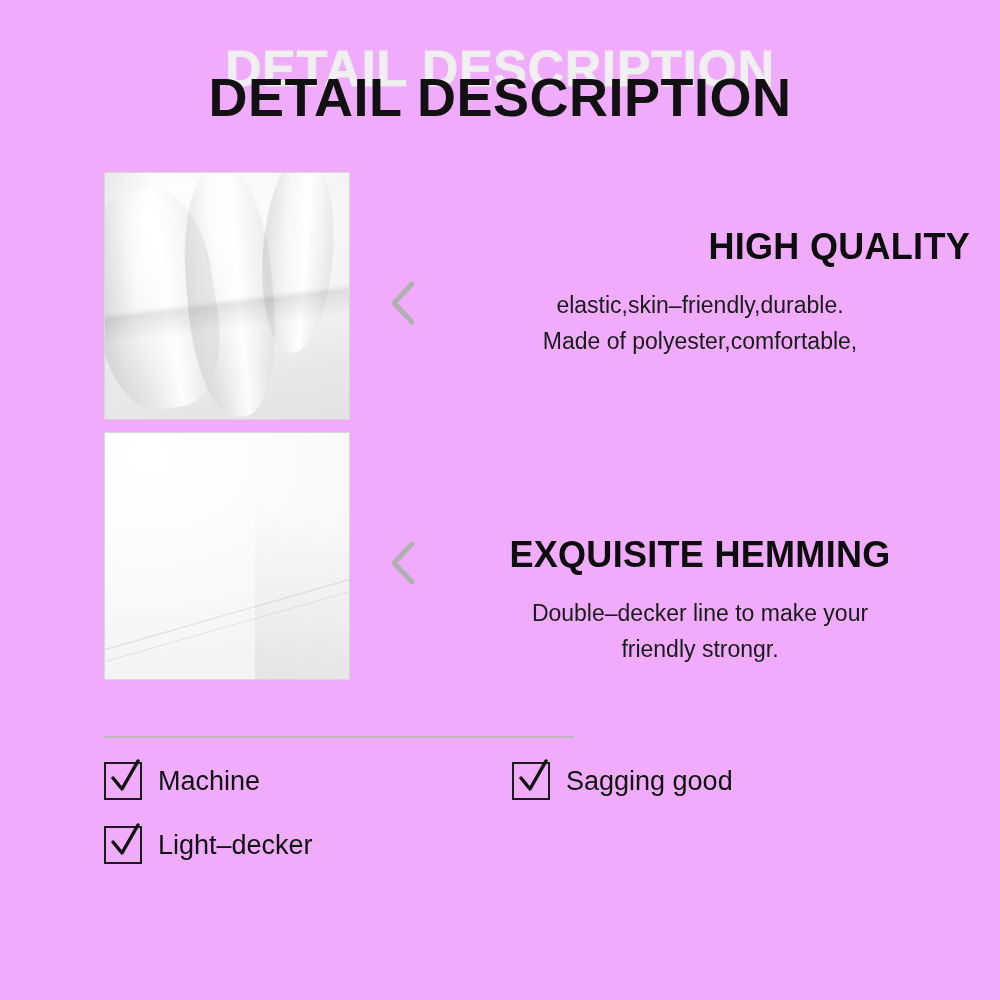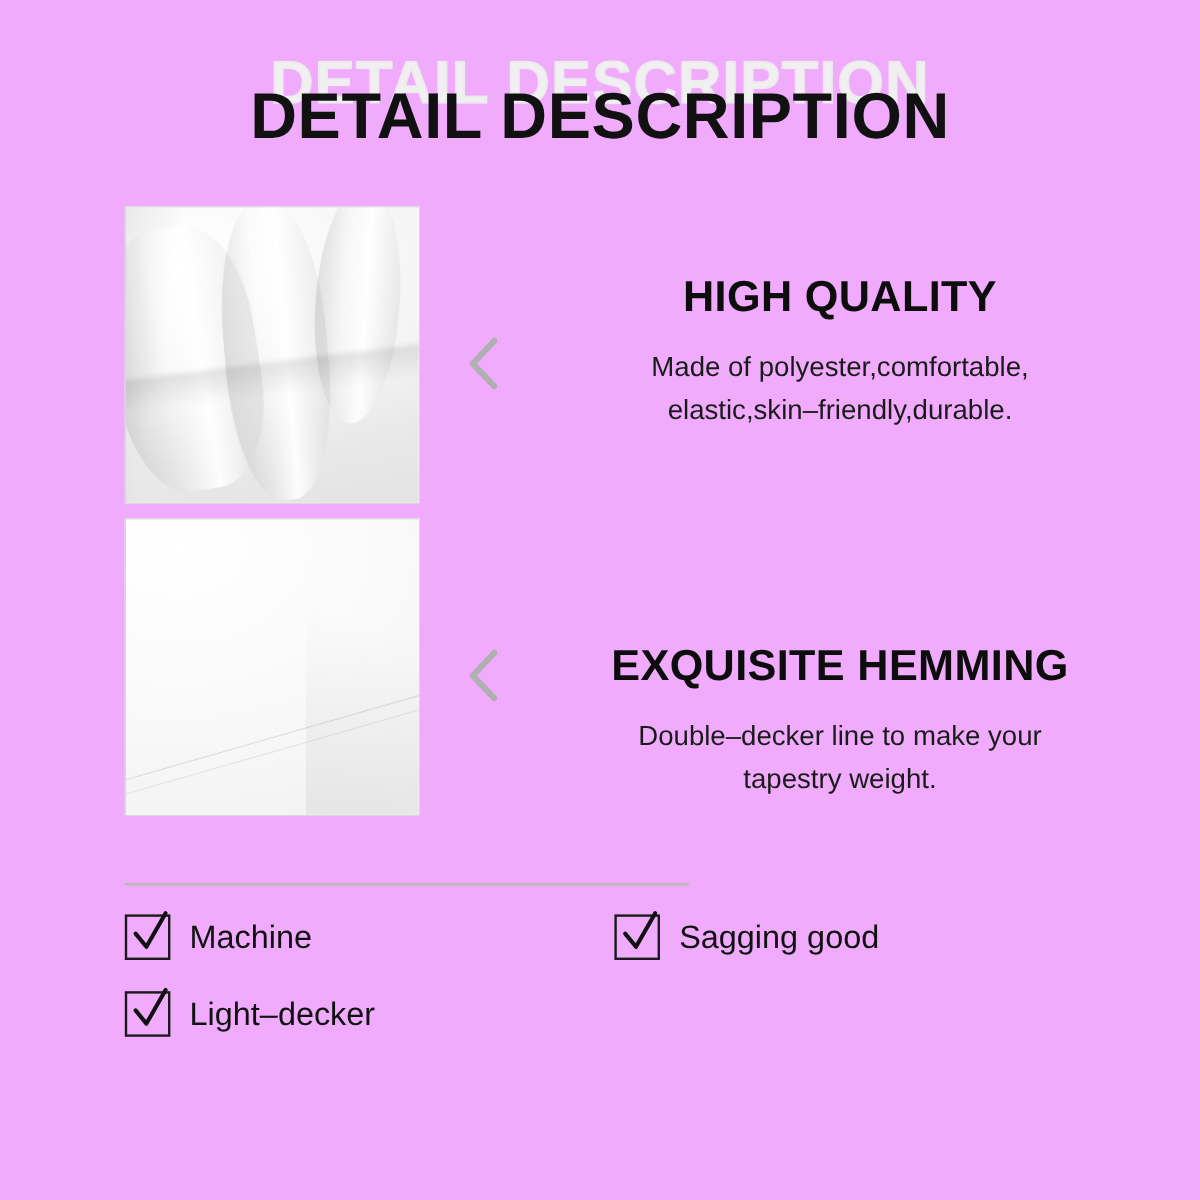--- a/index.html
+++ b/index.html
@@ -146,21 +146,21 @@
     width: 540px;
     text-align: center;
   }
   .ftitle {
     font-size: 36px;
     font-weight: 700;
     color: #0d0d0d;
     letter-spacing: 0.3px;
     white-space: nowrap;
   }
-  .row1 .ftitle { margin-top: 54px; }
+  .row1 .ftitle { margin-top: 54px; text-align: right; }
   .row2 .ftitle { margin-top: 102px; }
   .fbody {
     margin-top: 20px;
     font-size: 23px;
     line-height: 1.55;
     color: #1a1a1a;
   }
   .fbody span { display: block; }
 
   
@@ -231,43 +231,43 @@
       <div class="edge-shadow"></div>
     </div>
     <div class="arrow">
       <svg width="34" height="46" viewBox="0 0 34 46" aria-hidden="true">
         <polyline points="26,4 8,23 26,42" fill="none" stroke="#b0b0b0" stroke-width="5" stroke-linecap="round" stroke-linejoin="round"></polyline>
       </svg>
     </div>
     <div class="ftext">
       <div class="ftitle">HIGH QUALITY</div>
       <div class="fbody">
+        <span>elastic,skin–friendly,durable.</span>
         <span>Made of polyester,comfortable,</span>
-        <span>elastic,skin–friendly,durable.</span>
       </div>
     </div>
   </div>
 
   <div class="feature row2">
     <div class="photo">
       <div class="cloth-b"></div>
       <div class="hem-corner"></div>
       <div class="hem-line h1"></div>
       <div class="hem-line h2"></div>
     </div>
     <div class="arrow">
       <svg width="34" height="46" viewBox="0 0 34 46" aria-hidden="true">
         <polyline points="26,4 8,23 26,42" fill="none" stroke="#b0b0b0" stroke-width="5" stroke-linecap="round" stroke-linejoin="round"></polyline>
       </svg>
     </div>
     <div class="ftext">
       <div class="ftitle">EXQUISITE HEMMING</div>
       <div class="fbody">
         <span>Double–decker line to make your</span>
-        <span>tapestry weight.</span>
+        <span>friendly strongr.</span>
       </div>
     </div>
   </div>
 
   <div class="bottom">
     <div class="rule"></div>
 
     <div class="check-grid">
 
       <div class="check-item">

